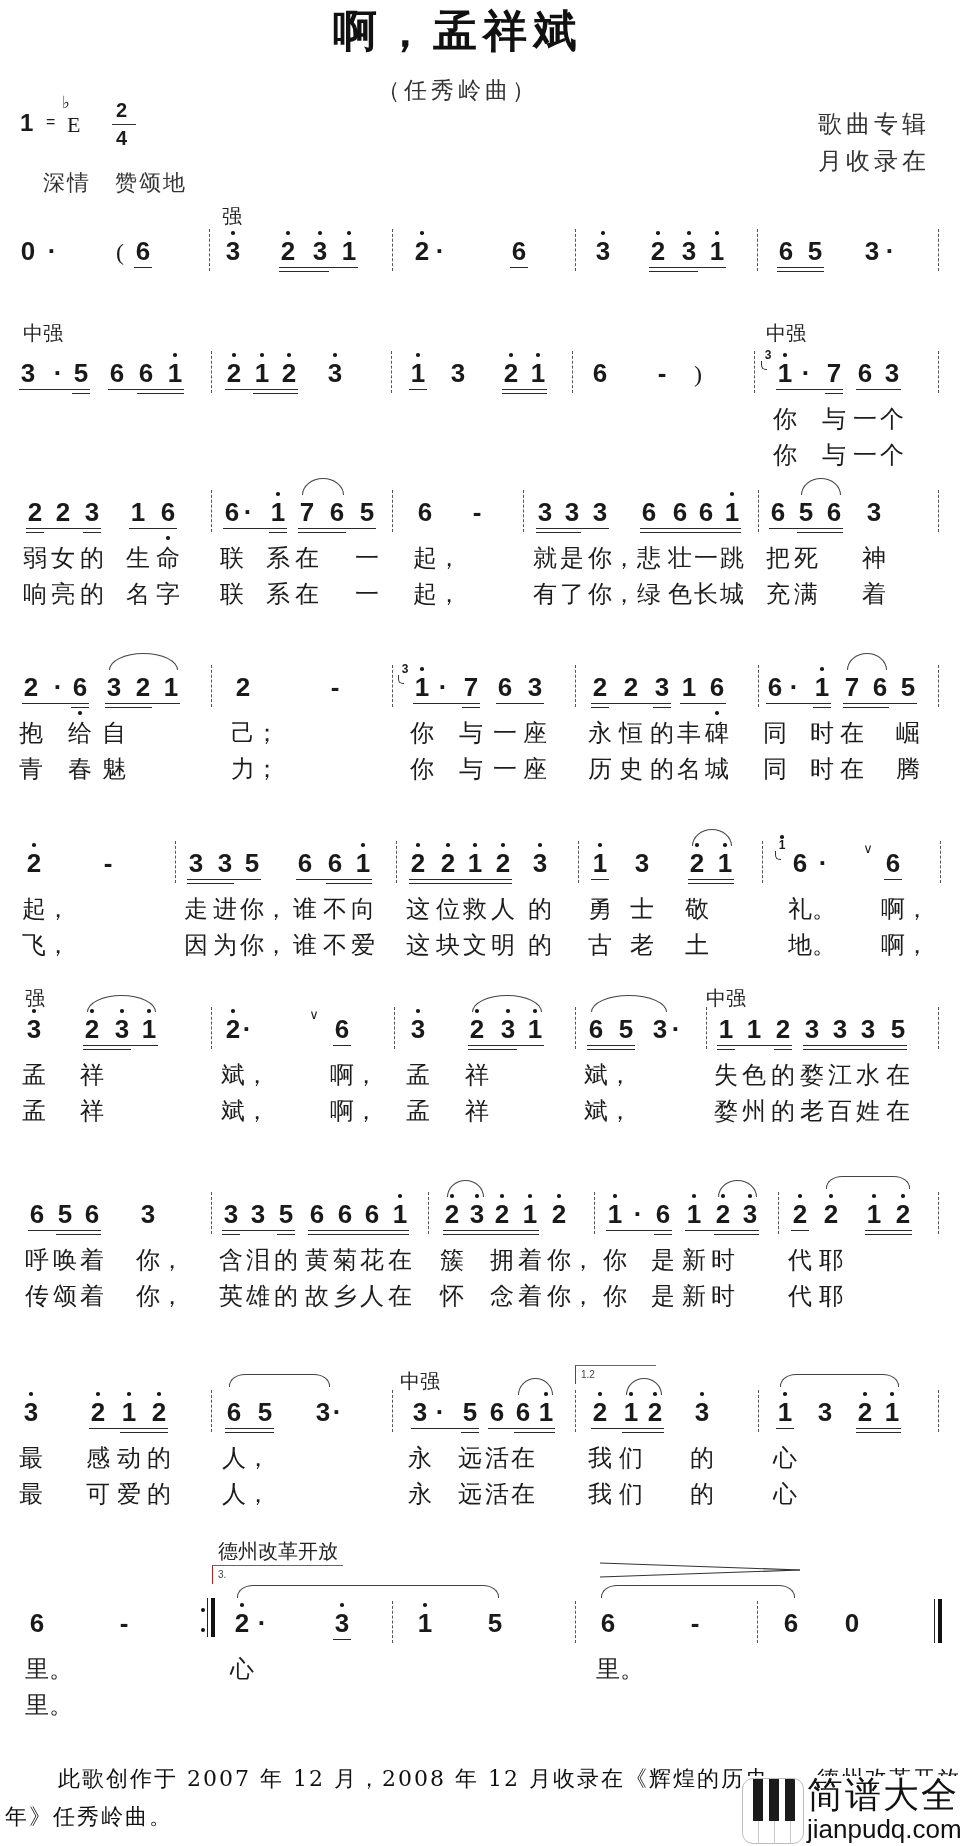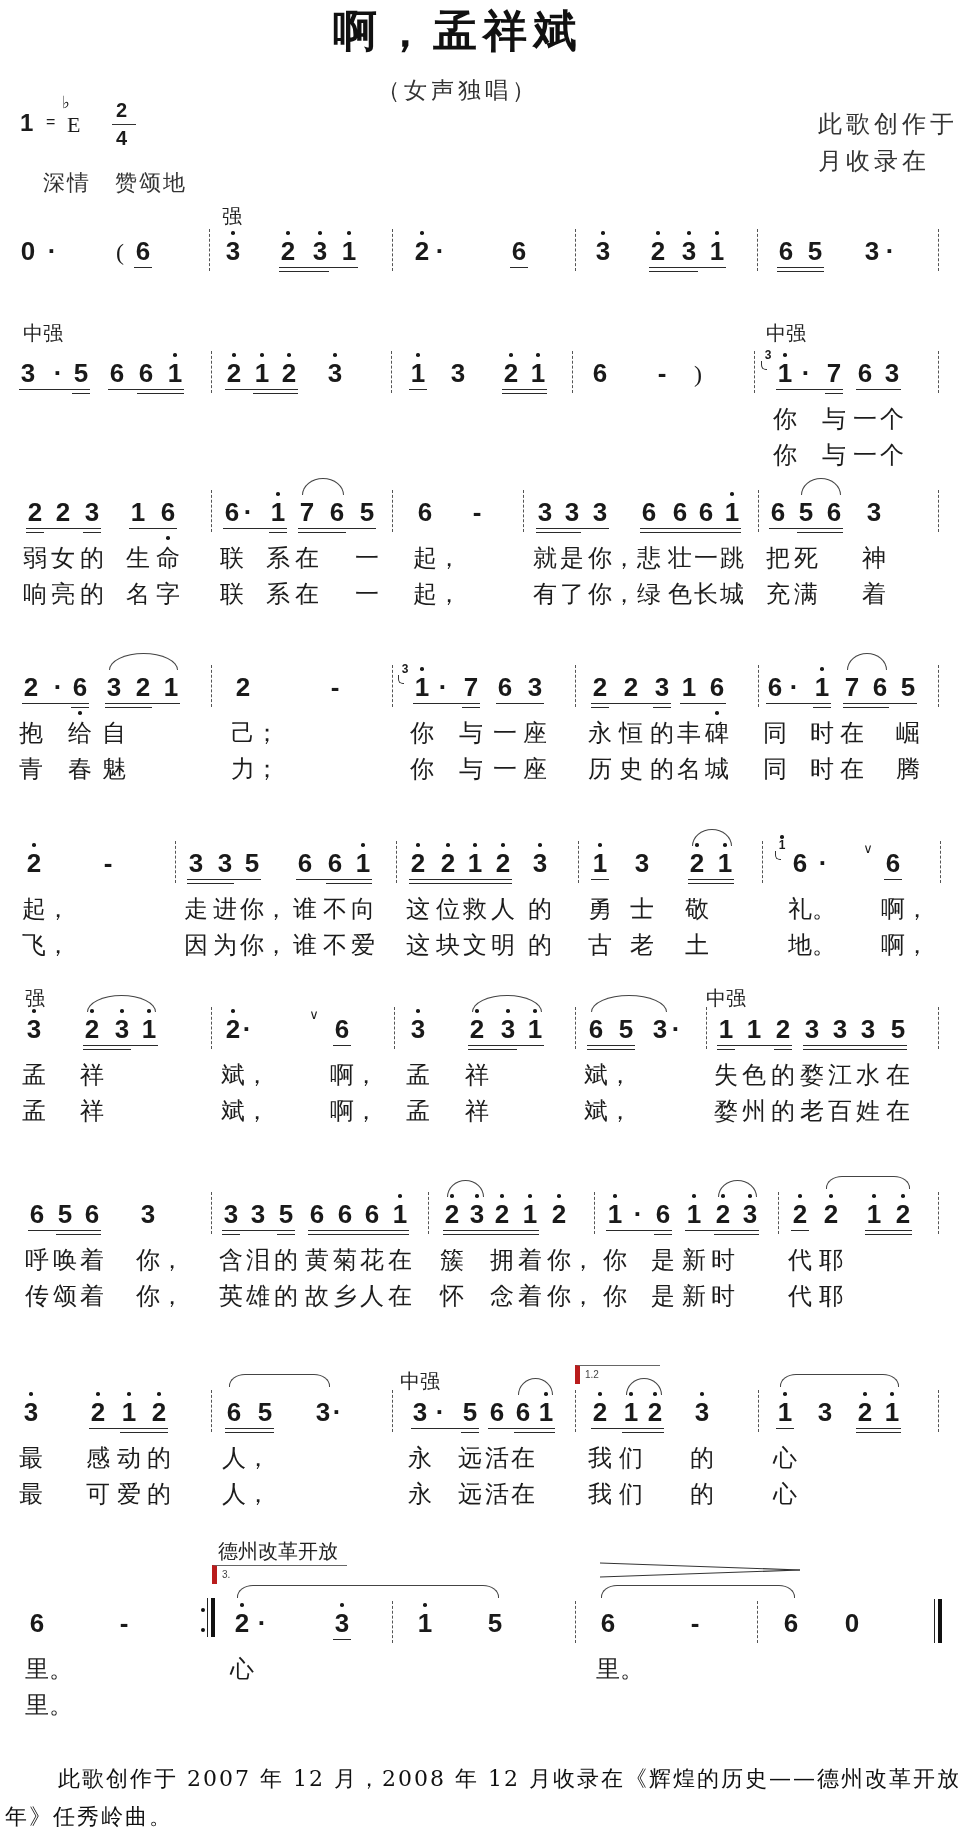--- a/index.html
+++ b/index.html
@@ -28,21 +28,21 @@
   .tok.grace{font:bold 12px/12px "Liberation Sans",sans-serif;top:-14px;width:10px;margin-left:-5px;}
   .tok.grace::after{content:"";position:absolute;left:-2px;top:12px;width:5px;height:8px;
        border-left:1px solid #333;border-bottom:1px solid #333;border-bottom-left-radius:5px;}
   .dot-up,.dot-down{position:absolute;width:3.5px;height:3.5px;margin-left:-1.75px;border-radius:50%;background:#1a1a1a;}
   .ul{position:absolute;height:0;border-top:1.3px solid #2a2a2a;}
   .bar{position:absolute;top:-12px;height:42px;width:0;border-left:1.4px dashed #555;}
   .slur{position:absolute;border:1.2px solid #444;border-bottom:none;border-radius:50% 50% 0 0/100% 100% 0 0;}
   .slur.long{border-radius:16px 16px 0 0/12px 12px 0 0;}
   .lyric{position:absolute;margin-left:-12px;font:24px/26px "DejaVu Serif","Liberation Serif",serif;white-space:nowrap;color:#1c1c1c;}
   .mark{position:absolute;font:20px/22px "DejaVu Serif","Liberation Serif",serif;white-space:nowrap;color:#222;}
-  .volta{position:absolute;height:18px;border-top:1px solid #666;border-left:5px solid #b91c1c;}
+  .volta{position:absolute;height:18px;border-top:1px solid #666;border-left:1px solid #b91c1c;}
   .volta-label{position:absolute;left:5px;top:4px;font:10px/10px "Liberation Sans",sans-serif;color:#444;}
   .rep-dot{position:absolute;width:4px;height:4px;border-radius:50%;background:#111;}
   .thin-bar{position:absolute;width:0;border-left:1.3px solid #222;}
   .thick-bar{position:absolute;width:4px;background:#111;}
   .hairpin{position:absolute;}
 
   .footer{font-size:22px;line-height:26px;letter-spacing:2px;color:#111;}
   .footer1{left:58px;top:1766px;}
   .footer2{left:5px;top:1804px;}
   .wm{position:absolute;left:742px;top:1776px;width:223px;height:70px;background:#ffffff;}
@@ -51,35 +51,35 @@
   .wk{position:absolute;top:42px;width:0;height:24px;border-left:1px solid #c9c9c9;}
   .wm-brand{position:absolute;left:65px;top:0;font:36px/38px "DejaVu Sans",sans-serif;letter-spacing:2px;color:#111;white-space:nowrap;}
   .wm-domain{position:absolute;left:65px;top:38px;font:26px/30px "Liberation Sans",sans-serif;color:#111;white-space:nowrap;}
 </style>
 </head>
 <body>
 
 <div id="page">
 
   <div class="cn title">啊，孟祥斌</div>
-  <div class="cn subtitle">（女声独唱）</div>
+  <div class="cn subtitle">（任秀岭曲）</div>
 
   <div>
     <span class="k-tonic">1</span>
     <span class="k-eq">=</span>
     <span class="k-acc">♭</span>
     <span class="k-note">E</span>
   </div>
   <div>
     <span class="ts-num">2</span>
     <span class="ts-line"></span>
     <span class="ts-den">4</span>
   </div>
 
-  <div class="cn credit lyricist">此歌创作于</div>
+  <div class="cn credit lyricist">歌曲专辑</div>
   <div class="cn credit composer">月收录在</div>
   <div class="cn expression">深情　赞颂地</div>
 
   <div id="score">
       <div class="staff" style="top: 241px;">
         <div class="bar" style="left: 209px;"></div>
         <div class="bar" style="left: 392px;"></div>
         <div class="bar" style="left: 575px;"></div>
         <div class="bar" style="left: 757px;"></div>
         <div class="bar" style="left: 938px;"></div>
@@ -766,13 +766,25 @@
         <div class="lyric" style="left: 608px; top: 43px;">里。</div>
         <div class="tok dash" style="left: 695px;">-</div>
         <div class="tok note" style="left: 791px;">6</div>
         <div class="tok note rest" style="left: 852px;">0</div>
       </div>
     </div>
 
   <div class="cn footer footer1">此歌创作于 2007 年 12 月，2008 年 12 月收录在《辉煌的历史——德州改革开放 30</div>
   <div class="cn footer footer2">年》任秀岭曲。</div>
 
+  <div class="wm">
+    <div class="piano">
+      <span class="bk" style="left:10px"></span>
+      <span class="bk" style="left:26px"></span>
+      <span class="bk" style="left:42px"></span>
+      <span class="wk" style="left:15px"></span>
+      <span class="wk" style="left:31px"></span>
+      <span class="wk" style="left:47px"></span>
+    </div>
+    <div class="wm-brand">简谱大全</div>
+    <div class="wm-domain">jianpudq.com</div>
+  </div>
 </div>
 
 </body></html>

